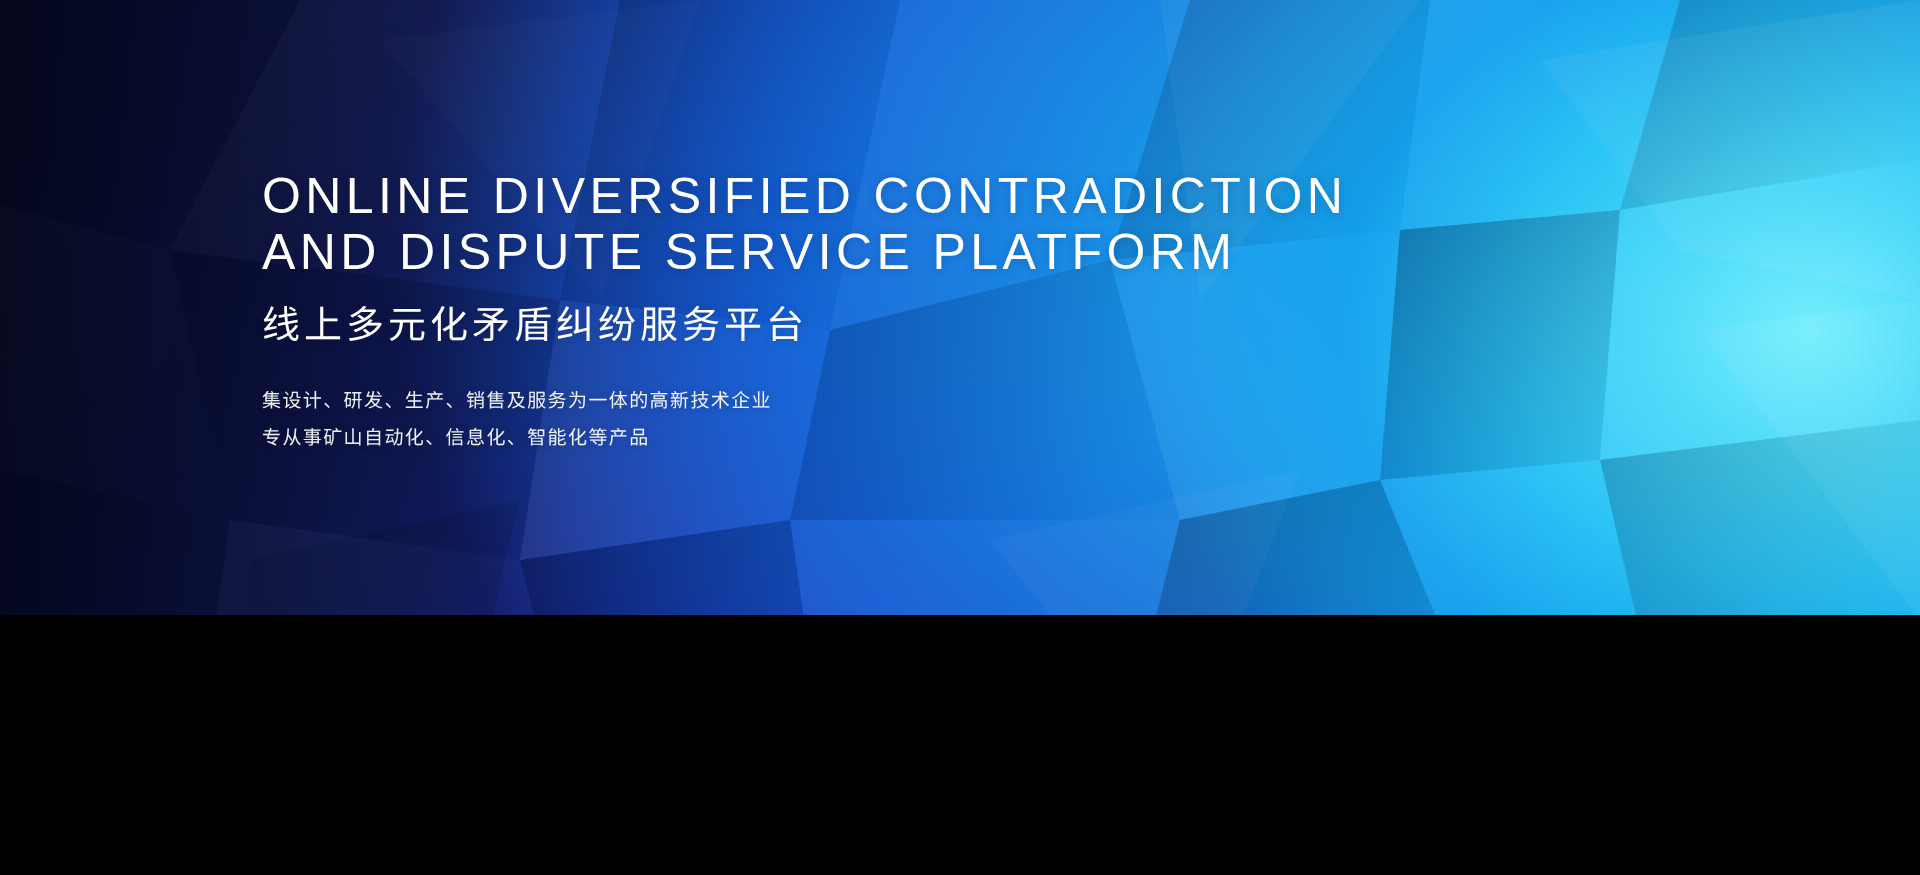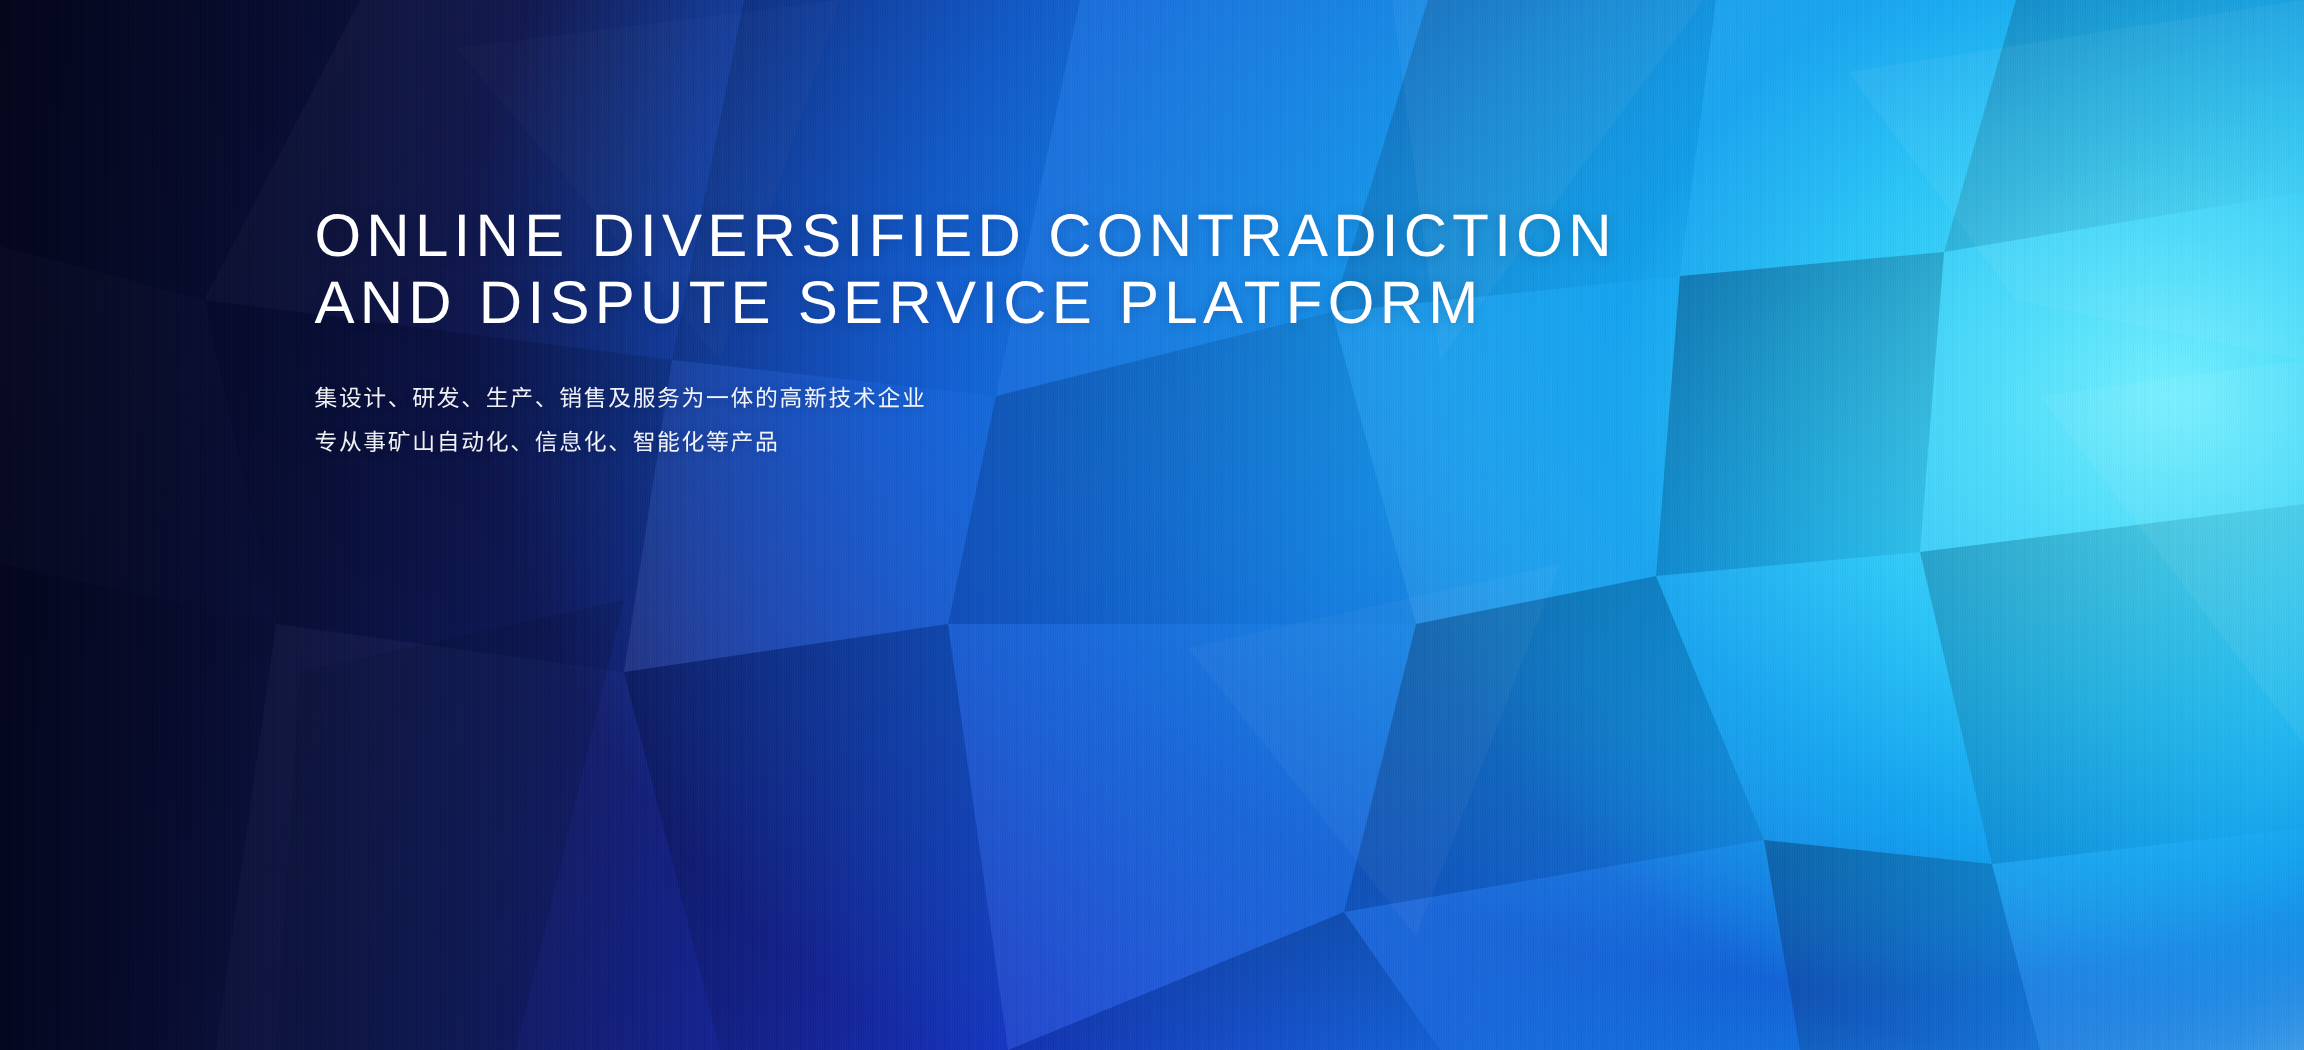--- a/index.html
+++ b/index.html
@@ -8,21 +8,21 @@
     padding: 0;
     background: #000;
   }
   body {
     font-family: "Liberation Sans", "DejaVu Sans", sans-serif;
   }
 
   .banner {
     position: relative;
     width: 1920px;
-    height: 875px;
+    height: 615px;
     overflow: hidden;
     background: #0a1038;
   }
 
   
   .bg-base {
     position: absolute;
     inset: 0;
     background:
       radial-gradient(ellipse 900px 760px at 1810px 330px,
@@ -181,20 +181,21 @@
     </svg>
   </div>
 
   <div class="bg-texture"></div>
   <div class="bg-vignette"></div>
 
   <div class="content">
     <h1 class="headline">ONLINE DIVERSIFIED CONTRADICTION
 AND DISPUTE SERVICE PLATFORM</h1>
 
+    <h2 class="subtitle">线上多元化矛盾纠纷服务平台</h2>
 
     <p class="desc">
       <span class="desc-line">集设计、研发、生产、销售及服务为一体的高新技术企业</span>
       <span class="desc-line">专从事矿山自动化、信息化、智能化等产品</span>
     </p>
   </div>
 
 </div>
 
 </body></html>

